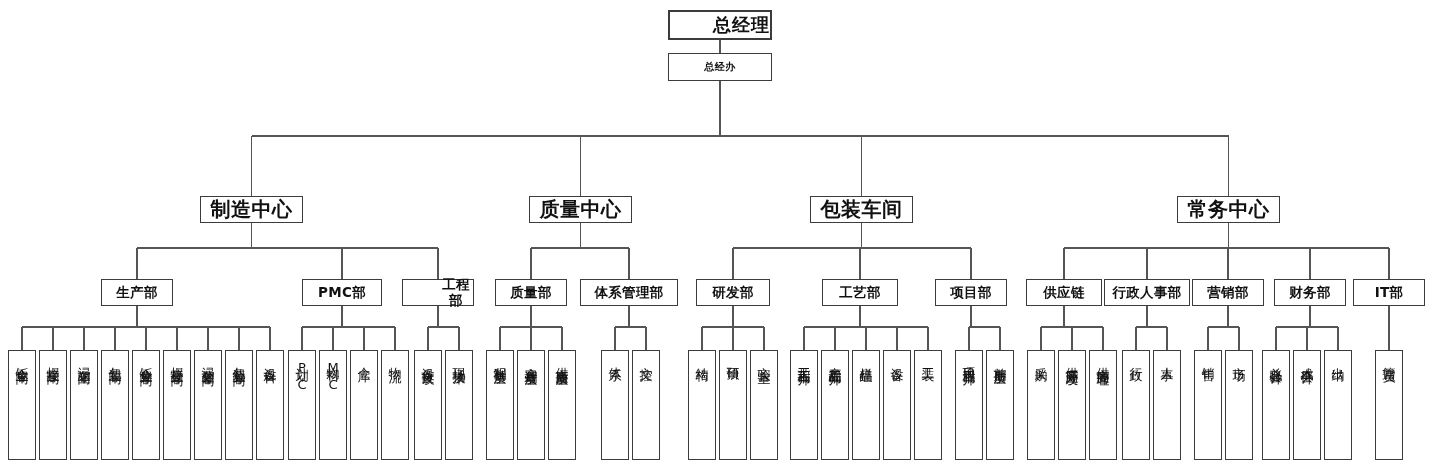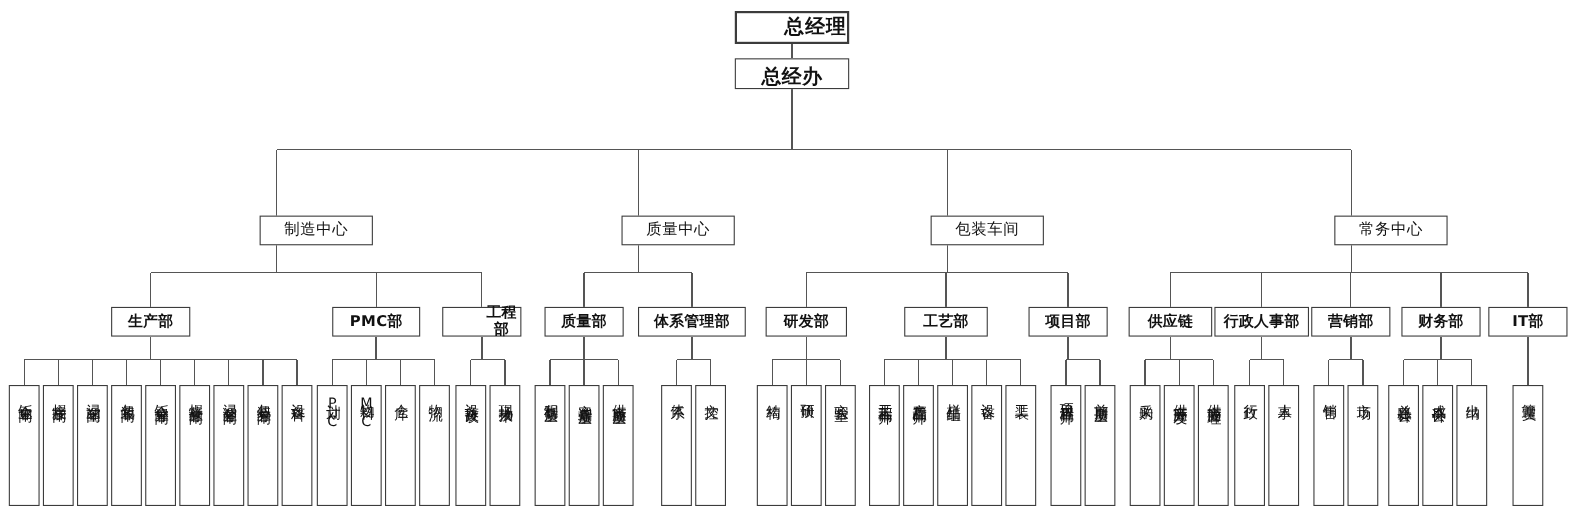--- a/index.html
+++ b/index.html
@@ -39,29 +39,27 @@
     line-height: 1.12;
   }
   .node.lvl-root {
     border-width: 2px;
     font-weight: bold;
     font-size: 18px;
     letter-spacing: 1px;
   }
   .node.lvl-office {
     font-weight: bold;
-    font-size: 18px;
+    font-size: 10px;
     letter-spacing: 0.5px;
-    align-items: flex-end;
   }
   .node.lvl-center {
-    font-weight: normal;
-    font-size: 14px;
+    font-weight: bold;
+    font-size: 20px;
     letter-spacing: 0.5px;
-    margin-left: 36px;
   }
   .node.lvl-dept {
     font-weight: bold;
     font-size: 13.5px;
     letter-spacing: 0.3px;
   }
   .node.lvl-leaf {
     font-size: 13px;
     font-weight: normal;
     padding: 6px 1px;

